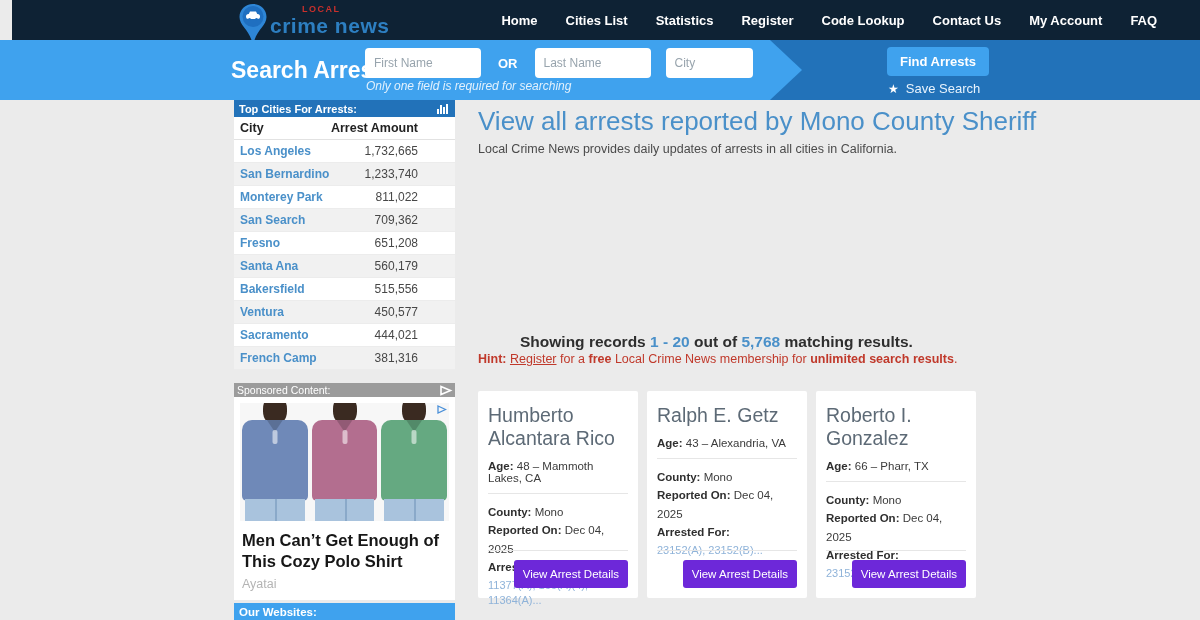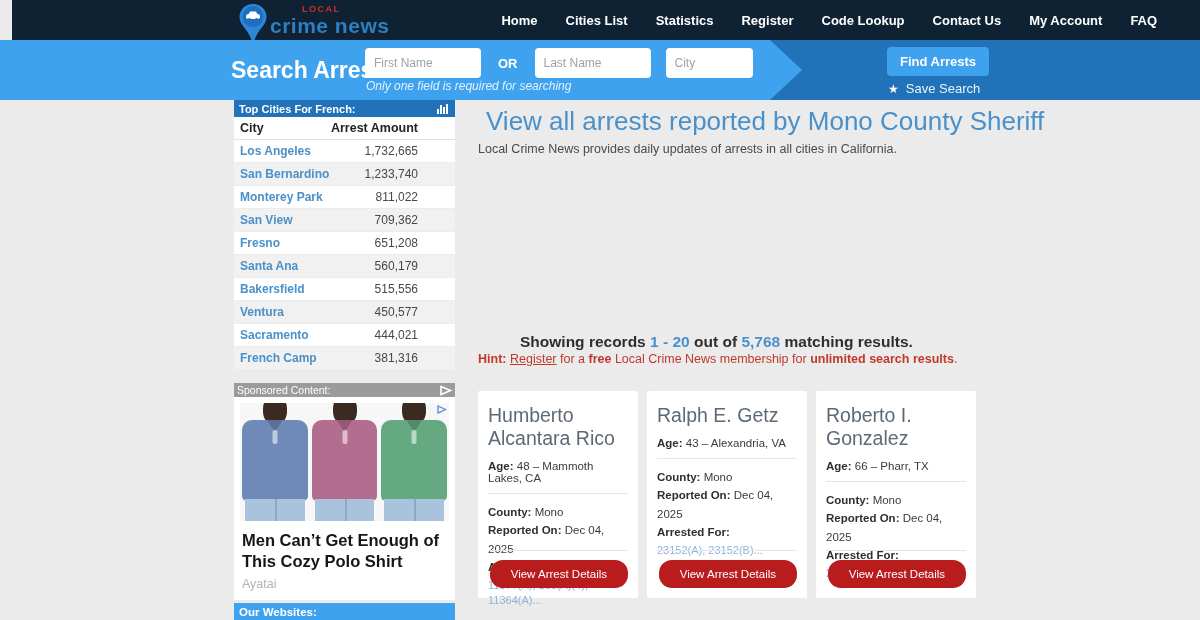--- a/index.html
+++ b/index.html
@@ -95,21 +95,21 @@
   .ad-headline { font-size:16.5px; font-weight:bold; color:#161616; line-height:1.25; margin:9px 2px 6px; }
   .ad-advertiser { font-size:12.5px; color:#b4b4b4; margin:0 2px 3px; }
 
   .our-websites {
     margin-top:3px; background:#3fa2ee; color:#fff; font-weight:bold; font-size:11.5px;
     height:18px; display:flex; align-items:center; padding:0 5px;
   }
 
   
   .main { position:absolute; left:478px; top:100px; width:610px; }
-  .main-title { margin:6px 8px 0; font-size:26px; font-weight:400; color:#4a90c9; }
+  .main-title { margin:6px 0 0; font-size:26px; font-weight:400; color:#4a90c9; }
   .main-sub { margin-top:5px; font-size:12.5px; color:#4a4a4a; }
   .results-line { position:absolute; left:0; top:233px; font-size:15.5px; font-weight:bold; color:#2e2e2e; white-space:nowrap;margin-left:42px; }
   .results-line .blue { color:#4a90c9; }
   .hint-line { position:absolute; left:0; top:252px; font-size:12.5px; color:#c0392b; white-space:nowrap; }
   .hint-line .b { font-weight:bold; }
   .hint-register { text-decoration:underline; cursor:pointer; color:#c0392b; }
 
   .cards { position:absolute; left:0; top:291px; display:flex; gap:9px; }
   .card {
     width:160px; height:207px; background:#fff; border-radius:2px; position:relative;
@@ -118,22 +118,22 @@
   .card-name { font-size:19.5px; color:#5d6a76; line-height:1.18; cursor:pointer; }
   .card-age { margin-top:10px; padding-bottom:9px; border-bottom:1px solid #e6e6e6; font-size:11.5px; color:#3b3b3b; }
   .lbl { font-weight:bold; color:#2f2f2f; }
   .card-details { margin-top:9px; font-size:11.5px; color:#3b3b3b; line-height:1.6; }
   .charges { color:#8fb3d9; font-size:11px; margin-top:1px; line-height:1.4; cursor:pointer; }
   .card-foot {
     position:absolute; left:10px; right:10px; bottom:10px;
     border-top:1px solid #e6e6e6; padding-top:9px; display:flex; justify-content:flex-end;
   }
   .details-btn {
-    background:#b91c1c; color:#fff; border:none; border-radius:13px; font-size:11.5px;
-    padding:8px 21px; cursor:pointer; font-family:"Liberation Sans", sans-serif;
+    background:#6d28d9; color:#fff; border:none; border-radius:3px; font-size:11.5px;
+    padding:8px 9px; cursor:pointer; font-family:"Liberation Sans", sans-serif;
   }
 </style>
 </head>
 <body>
 
 <div class="topnav">
   <div class="logo">
     <svg class="logo-pin" viewBox="0 0 30 38">
       <path d="M15 1 C7.3 1 1.5 6.8 1.5 14 C1.5 22 10 26 13.5 37 L15 38 L16.5 37 C20 26 28.5 22 28.5 14 C28.5 6.8 22.7 1 15 1 Z" fill="#2e86d6"></path>
       <circle cx="15" cy="13.5" r="10.5" fill="#1f6fc0"></circle>
@@ -171,21 +171,21 @@
   <div class="search-helper">Only one field is required for searching</div>
   <button class="find-btn">Find Arrests</button>
   <div class="save-search">
     <span class="save-star">★</span>
     <span class="save-label">Save Search</span>
   </div>
 </div>
 
 <div class="sidebar">
   <div class="sb-header">
-    <span>Top Cities For French:</span>
+    <span>Top Cities For Arrests:</span>
     <svg width="13" height="11" viewBox="0 0 13 11">
       <rect x="0" y="6" width="2" height="5" fill="#fff"></rect>
       <rect x="3" y="2" width="2" height="9" fill="#fff"></rect>
       <rect x="6" y="4" width="2" height="7" fill="#fff"></rect>
       <rect x="9" y="1" width="2" height="10" fill="#fff"></rect>
     </svg>
   </div>
   <div class="cities-table">
     <div class="t-head">
       <span>City</span>
@@ -197,21 +197,21 @@
     </div>
     <div class="t-row alt">
       <span class="city-link">San Bernardino</span>
       <span class="amount">1,233,740</span>
     </div>
     <div class="t-row">
       <span class="city-link">Monterey Park</span>
       <span class="amount">811,022</span>
     </div>
     <div class="t-row alt">
-      <span class="city-link">San View</span>
+      <span class="city-link">San Search</span>
       <span class="amount">709,362</span>
     </div>
     <div class="t-row">
       <span class="city-link">Fresno</span>
       <span class="amount">651,208</span>
     </div>
     <div class="t-row alt">
       <span class="city-link">Santa Ana</span>
       <span class="amount">560,179</span>
     </div>

